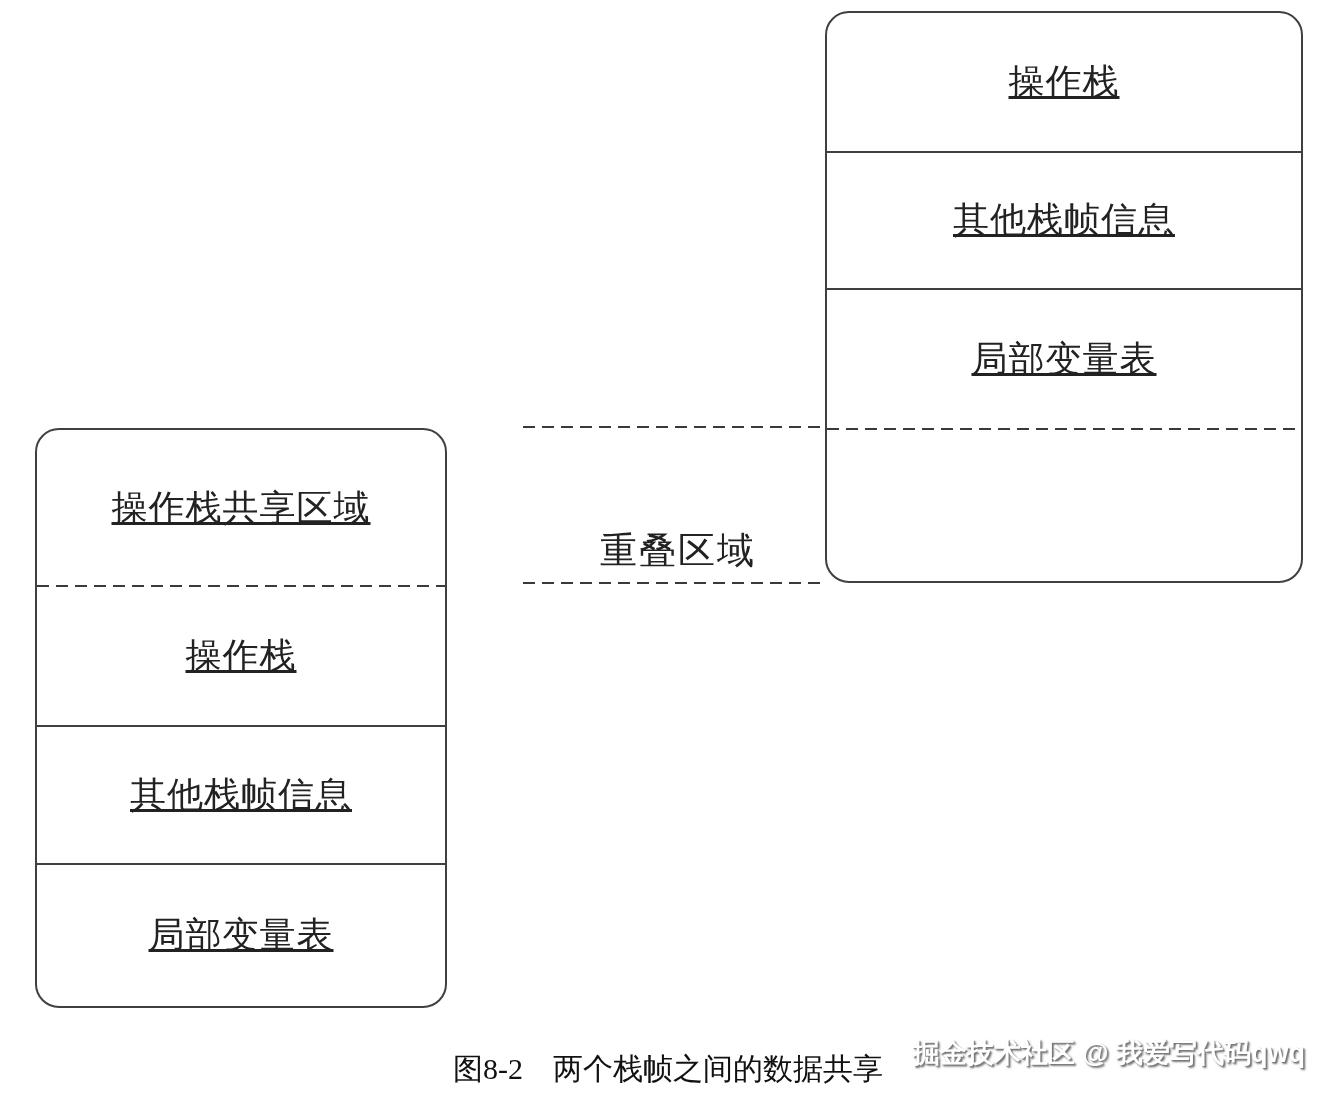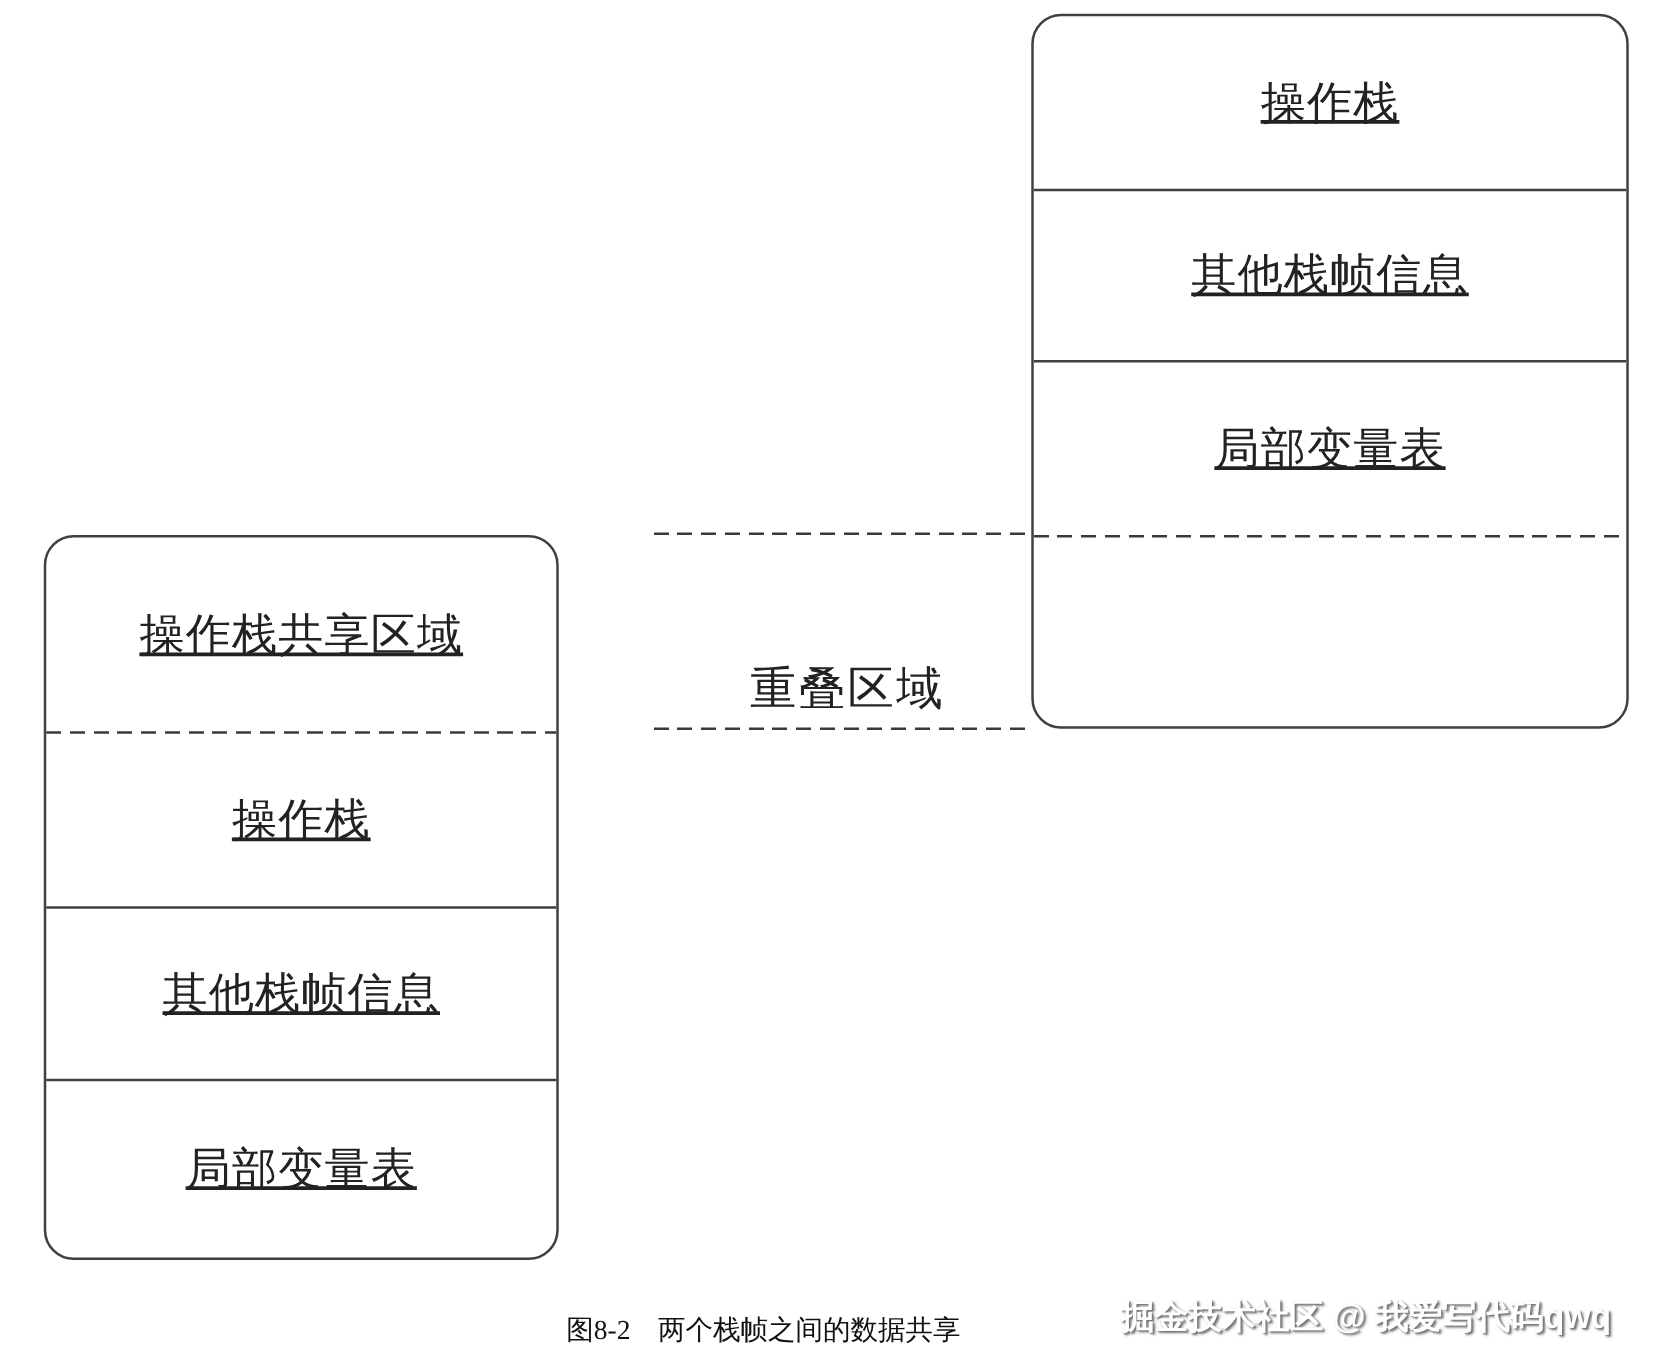--- a/index.html
+++ b/index.html
@@ -79,28 +79,28 @@
     text-align: center;
     font-size: 37px;
     letter-spacing: 2px;
     color: #222222;
     margin-top: 36px;
   }
   .caption {
     position: absolute;
     left: 453px;
     top: 1049px;
-    font-size: 22px;
+    font-size: 30px;
     white-space: nowrap;
     color: #111111;
     text-align: center;
   }
   .watermark {
     position: absolute;
-    right: 42px;
+    right: 26px;
     top: 1035px;
     font-family: "Liberation Sans", "DejaVu Sans", sans-serif;
     font-weight: bold;
     font-size: 27px;
     white-space: nowrap;
     color: #ffffff;
     text-shadow: 2px 2px 2px rgba(110,110,110,0.9), 1px 1px 1px rgba(130,130,130,0.85);
   }
 </style>
 </head>

